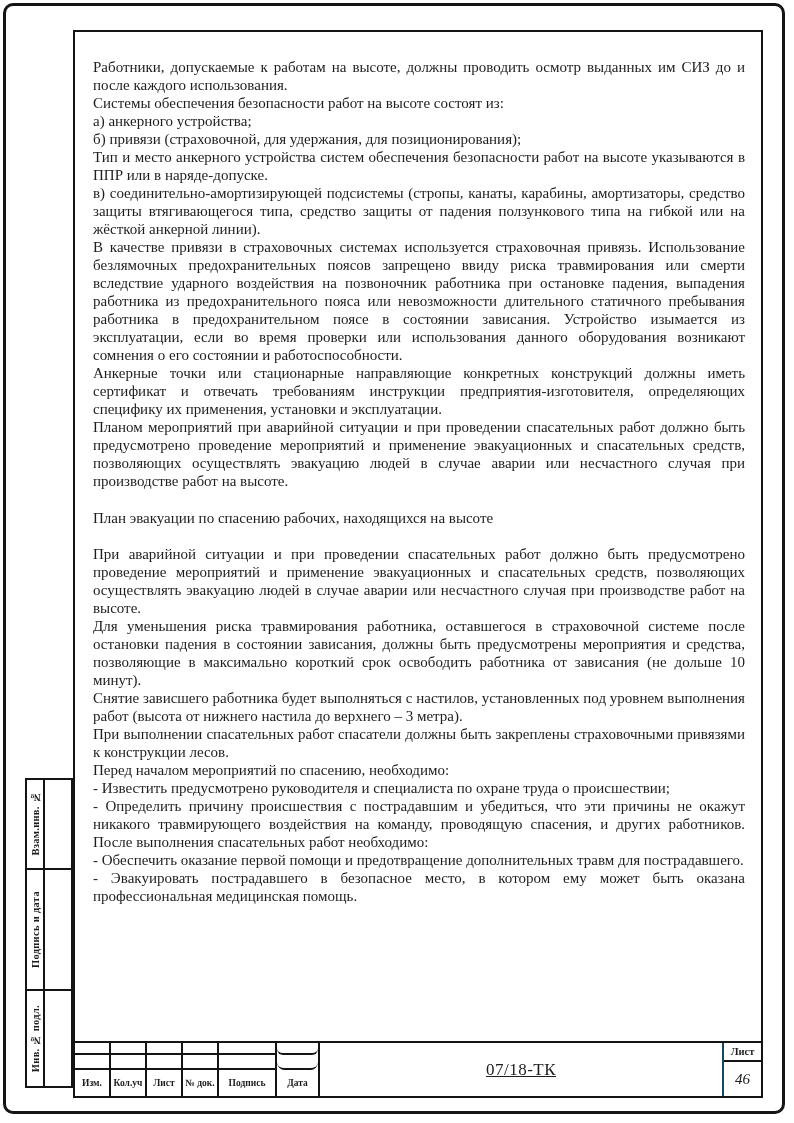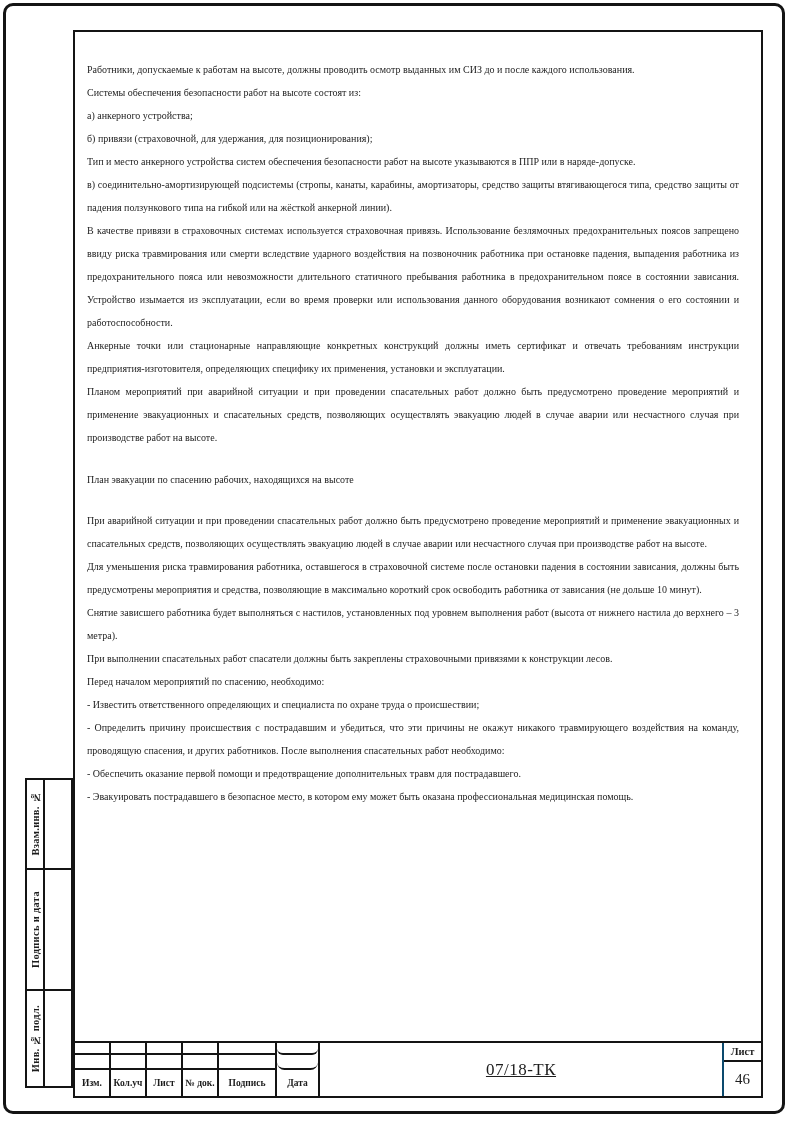--- a/index.html
+++ b/index.html
@@ -9,22 +9,22 @@
   }
   .page-border{
     position:absolute;left:3px;top:3px;width:782px;height:1111px;
     border:3px solid #141414;border-radius:10px;box-sizing:border-box;
   }
   .content-frame{
     position:absolute;left:73px;top:30px;width:690px;height:1068px;
     border:2px solid #141414;box-sizing:border-box;background:#fff;
   }
   .doc-text{
-    position:absolute;left:87px;top:58px;width:652px;
-    font-size:10px;line-height:23px;text-align:justify;
+    position:absolute;left:93px;top:58px;width:652px;
+    font-size:15px;line-height:18px;text-align:justify;
   }
   .doc-text p{margin:0;}
   .doc-text p.heading{
     font-weight:normal;text-align:left;margin:18.55px 0 18.55px 0;
   }
   
   .sidebar{
     position:absolute;left:25px;top:778px;width:48px;height:310px;
     border:2px solid #141414;box-sizing:border-box;
     display:flex;flex-direction:column;background:#fff;
@@ -64,21 +64,21 @@
     display:flex;align-items:center;justify-content:center;
     font-size:17px;letter-spacing:0.5px;text-decoration:underline;
   }
   .stamp-sheet{width:37px;display:flex;flex-direction:column;}
   .sheet-header{
     height:19px;border-bottom:2px solid #141414;box-sizing:border-box;
     display:flex;align-items:center;justify-content:center;
     font-weight:bold;font-size:10.5px;
   }
   .sheet-value{
-    flex:1;display:flex;align-items:center;justify-content:center;font-size:15px;
+    flex:1;display:flex;align-items:center;justify-content:center;font-size:15px;font-style:italic;
   }
 </style>
 </head>
 <body>
 
 <div class="page-border"></div>
 
 <div class="content-frame"></div>
 
 <div class="doc-text">
@@ -90,21 +90,21 @@
   <p>в) соединительно-амортизирующей подсистемы (стропы, канаты, карабины, амортизаторы, средство защиты втягивающегося типа, средство защиты от падения ползункового типа на гибкой или на жёсткой анкерной линии).</p>
   <p>В качестве привязи в страховочных системах используется страховочная привязь. Использование безлямочных предохранительных поясов запрещено ввиду риска травмирования или смерти вследствие ударного воздействия на позвоночник работника при остановке падения, выпадения работника из предохранительного пояса или невозможности длительного статичного пребывания работника в предохранительном поясе в состоянии зависания. Устройство изымается из эксплуатации, если во время проверки или использования данного оборудования возникают сомнения о его состоянии и работоспособности.</p>
   <p>Анкерные точки или стационарные направляющие конкретных конструкций должны иметь сертификат и отвечать требованиям инструкции предприятия-изготовителя, определяющих специфику их применения, установки и эксплуатации.</p>
   <p>Планом мероприятий при аварийной ситуации и при проведении спасательных работ должно быть предусмотрено проведение мероприятий и применение эвакуационных и спасательных средств, позволяющих осуществлять эвакуацию людей в случае аварии или несчастного случая при производстве работ на высоте.</p>
   <p class="heading">План эвакуации по спасению рабочих, находящихся на высоте</p>
   <p>При аварийной ситуации и при проведении спасательных работ должно быть предусмотрено проведение мероприятий и применение эвакуационных и спасательных средств, позволяющих осуществлять эвакуацию людей в случае аварии или несчастного случая при производстве работ на высоте.</p>
   <p>Для уменьшения риска травмирования работника, оставшегося в страховочной системе после остановки падения в состоянии зависания, должны быть предусмотрены мероприятия и средства, позволяющие в максимально короткий срок освободить работника от зависания (не дольше 10 минут).</p>
   <p>Снятие зависшего работника будет выполняться с настилов, установленных под уровнем выполнения работ (высота от нижнего настила до верхнего – 3 метра).</p>
   <p>При выполнении спасательных работ спасатели должны быть закреплены страховочными привязями к конструкции лесов.</p>
   <p>Перед началом мероприятий по спасению, необходимо:</p>
-  <p>- Известить ответственного определяющих и специалиста по охране труда о происшествии;</p>
+  <p>- Известить предусмотрено руководителя и специалиста по охране труда о происшествии;</p>
   <p>- Определить причину происшествия с пострадавшим и убедиться, что эти причины не окажут никакого травмирующего воздействия на команду, проводящую спасения, и других работников. После выполнения спасательных работ необходимо:</p>
   <p>- Обеспечить оказание первой помощи и предотвращение дополнительных травм для пострадавшего.</p>
   <p>- Эвакуировать пострадавшего в безопасное место, в котором ему может быть оказана профессиональная медицинская помощь.</p>
 </div>
 
 <div class="sidebar">
   <div class="side-row side-row-1">
     <div class="side-label-cell">
       <span>Взам.инв. №</span>
     </div>

